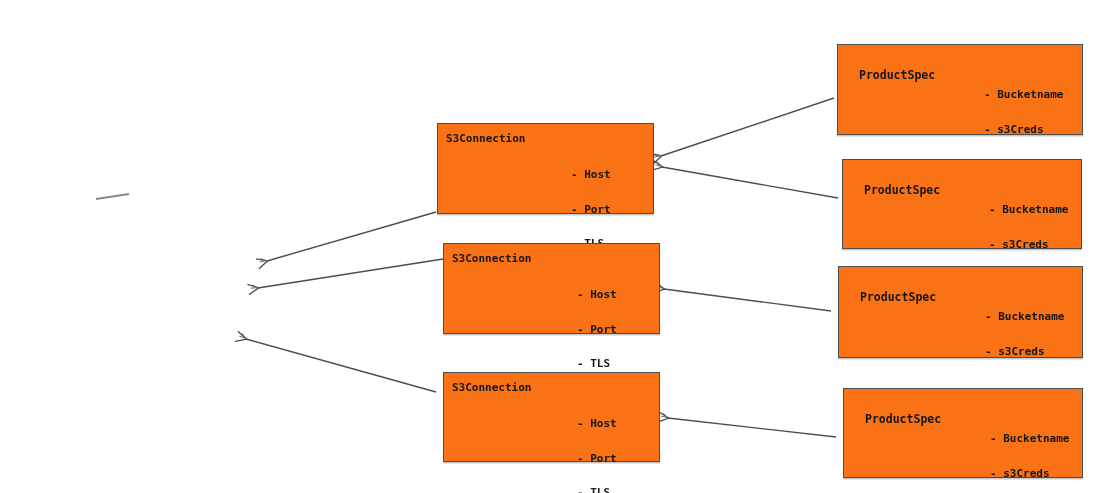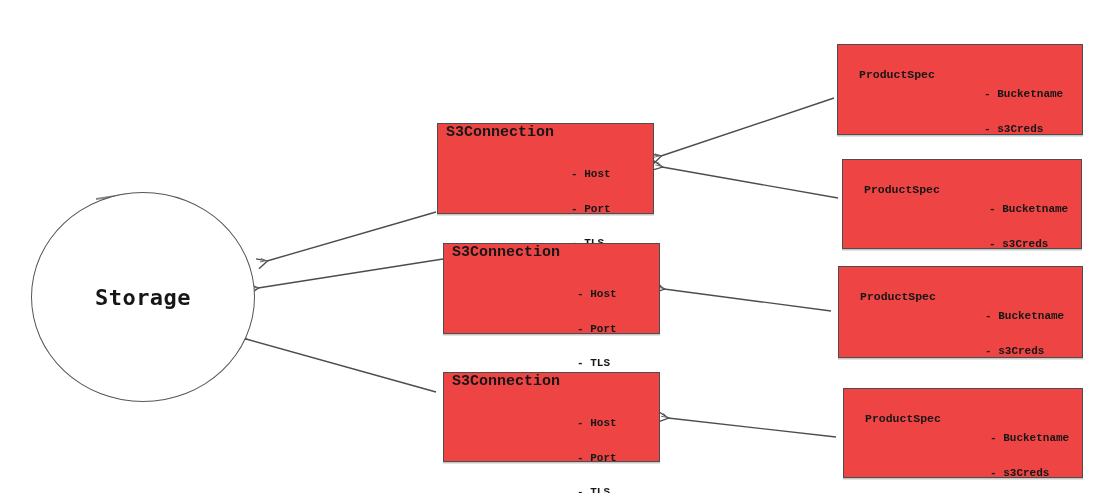--- a/index.html
+++ b/index.html
@@ -18,35 +18,34 @@
   }
   .edges-svg {
     position: absolute;
     left: 0;
     top: 0;
     width: 1119px;
     height: 493px;
   }
   .node-box {
     position: absolute;
-    background: #ef4444;
+    background: #f97316;
     border: 1.4px solid #4d4d4d;
     box-shadow: 0 1.5px 0 0 #c6c6c6;
     box-sizing: border-box;
-    font-family: Liberation Mono, monospace;
   }
   .box-title {
     position: absolute;
     font-weight: bold;
     white-space: nowrap;
   }
   .s3-box .box-title {
     left: 8px;
-    top: 0;
-    font-size: 15px;
+    top: 8px;
+    font-size: 11px;
   }
   .ps-box .box-title {
     left: 21px;
     top: 23px;
     font-size: 11.5px;
   }
   .attrs {
     position: absolute;
     font-weight: bold;
     font-size: 11px;
@@ -99,23 +98,20 @@
     <line x1="436" y1="392" x2="246" y2="339" stroke="#4d4d4d" stroke-width="1.4" marker-end="url(#openArrow)"></line>
 
     <line x1="834" y1="98" x2="661" y2="156" stroke="#4d4d4d" stroke-width="1.4" marker-end="url(#openArrow)"></line>
     <line x1="838" y1="198" x2="662" y2="167" stroke="#4d4d4d" stroke-width="1.4" marker-end="url(#openArrow)"></line>
     <line x1="831" y1="311" x2="664" y2="289" stroke="#4d4d4d" stroke-width="1.4" marker-end="url(#openArrow)"></line>
     <line x1="836" y1="437" x2="668" y2="418" stroke="#4d4d4d" stroke-width="1.4" marker-end="url(#openArrow)"></line>
 
     <line x1="96" y1="199" x2="129" y2="194" stroke="#8a8a8a" stroke-width="2"></line>
   </svg>
 
-  <div class="storage-circle">
-    <span class="storage-label">Storage</span>
-  </div>
 
   <div class="node-box s3-box" style="left:437px;top:123px;width:217px;height:91px">
     <div class="box-title">S3Connection</div>
     <div class="attrs">
       <div>- Host</div>
       <div>- Port</div>
       <div>- TLS</div>
     </div>
   </div>
 

